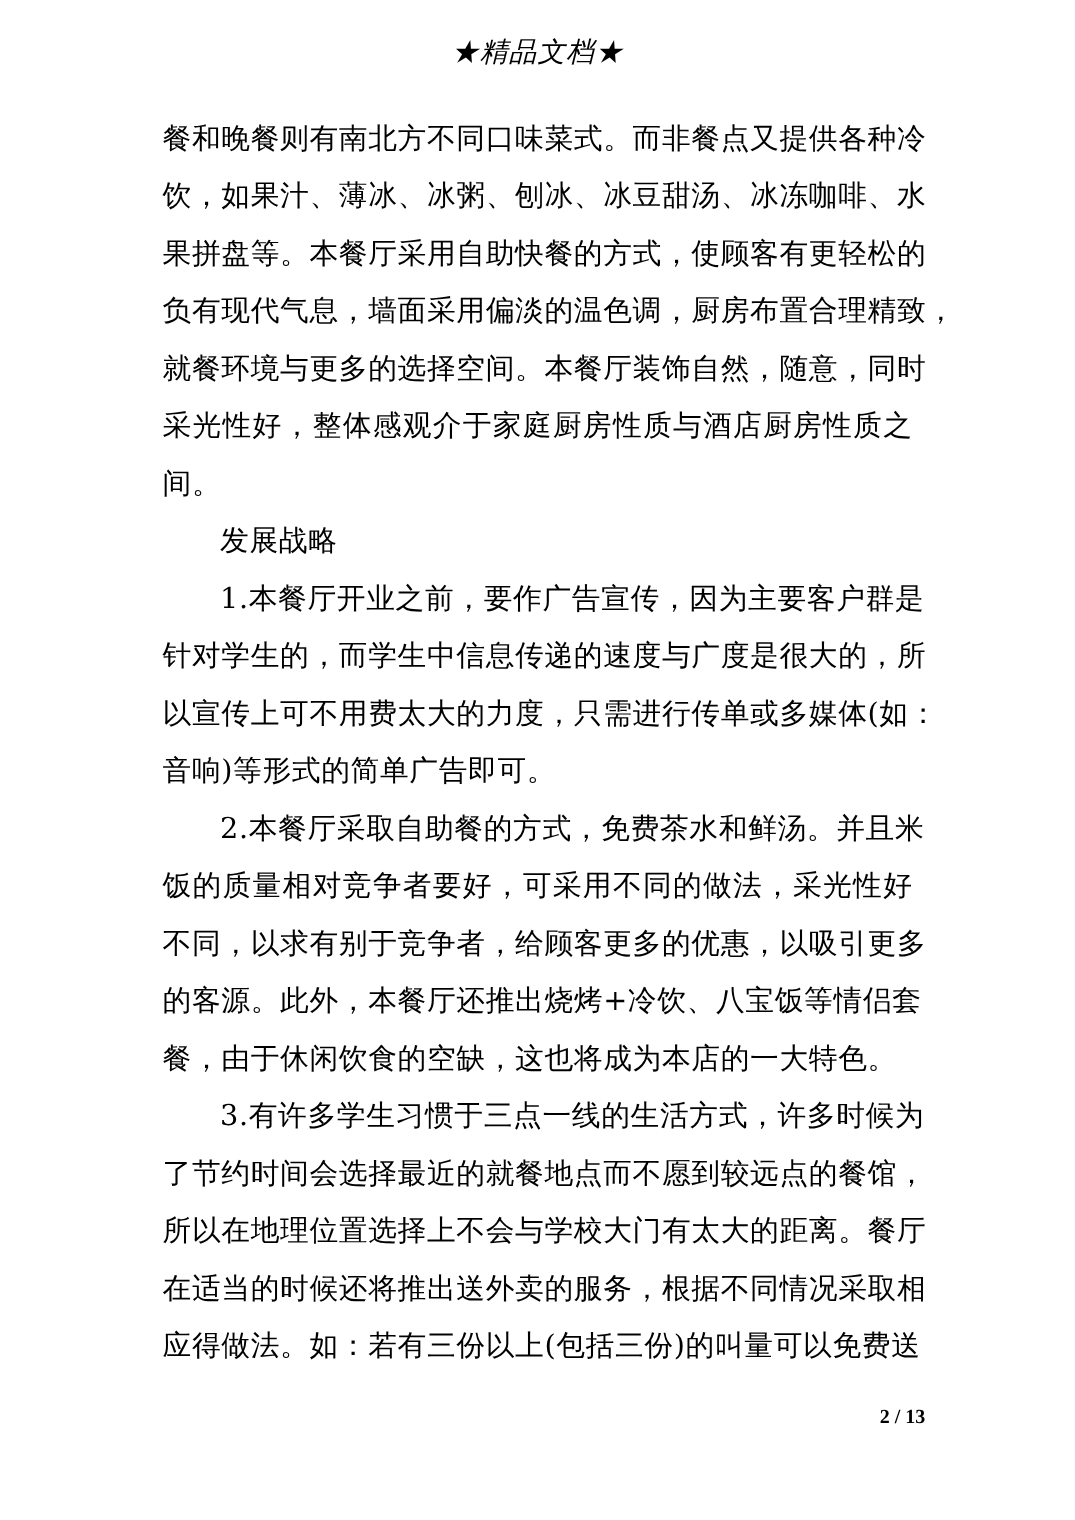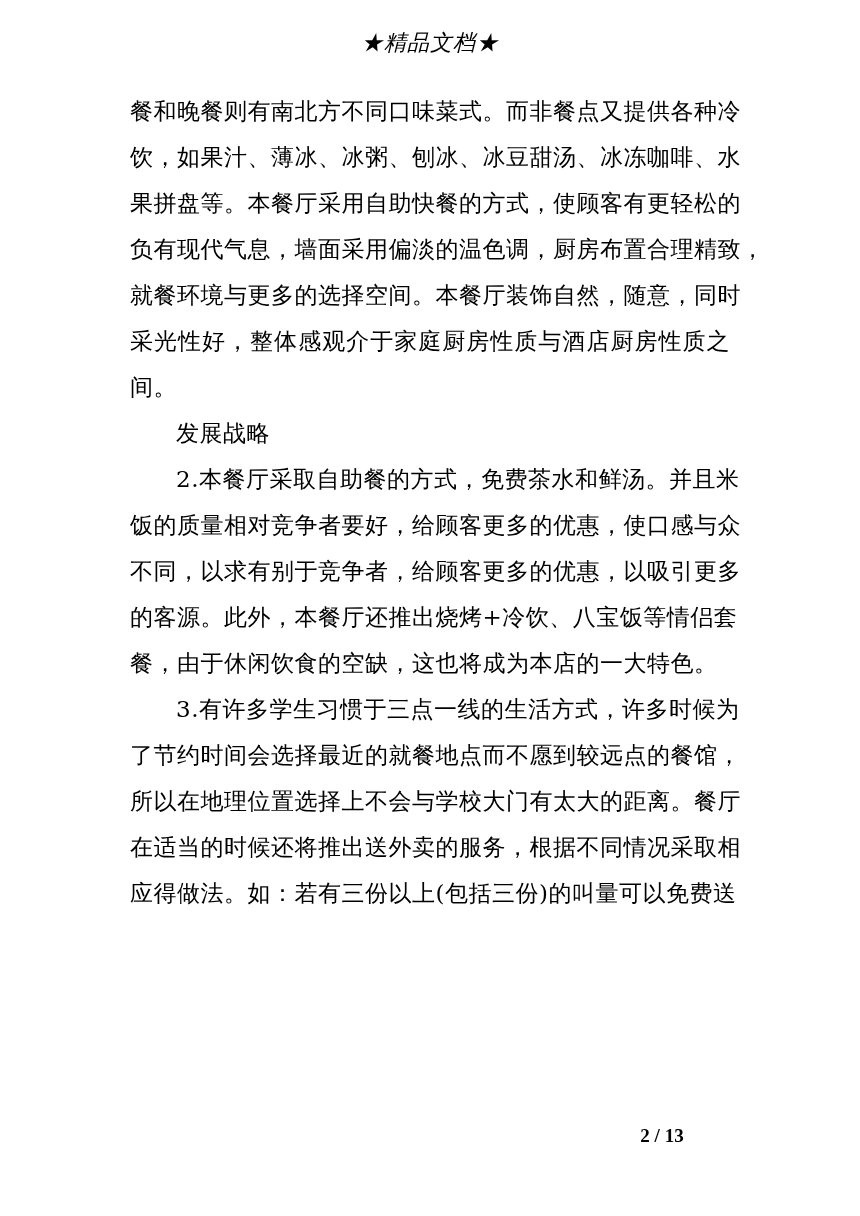--- a/index.html
+++ b/index.html
@@ -6,22 +6,22 @@
   body { width: 860px; height: 1216px; position: relative; overflow: hidden;
          font-family: "DejaVu Serif", serif; color: #000; }
   .header { position: absolute; top: 28px; left: 0; width: 860px; text-align: center;
             font-size: 22px; line-height: 30px; letter-spacing: 1px; font-style: italic; }
   .body-text { position: absolute; left: 130px; top: 88px; width: 600px; }
   .line { font-size: 23px; line-height: 46px; height: 46px; white-space: nowrap;
           text-align: justify; text-align-last: justify; letter-spacing: 0.5px; }
   .line.last { text-align-last: left; }
   .line.indent { padding-left: 46px; }
   .p-block { margin-bottom: 0px; }
-  .footer { position: absolute; top: 1125px; left: 632px; width: 60px; text-align: center;
-            font-family: "Liberation Serif", serif; font-weight: bold; font-size: 19px; }
+  .footer { position: absolute; top: 1125px; left: 692px; width: 60px; text-align: center;
+            font-family: "Liberation Serif", serif; font-weight: bold; font-size: 16px; }
 </style>
 </head>
 <body>
 
 <div class="header">★精品文档★</div>
 
 <div class="body-text">
 
   <div class="p-block">
     <div class="line">餐和晚餐则有南北方不同口味菜式。而非餐点又提供各种冷</div>
@@ -30,24 +30,30 @@
     <div class="line">负有现代气息，墙面采用偏淡的温色调，厨房布置合理精致，</div>
     <div class="line">就餐环境与更多的选择空间。本餐厅装饰自然，随意，同时</div>
     <div class="line">采光性好，整体感观介于家庭厨房性质与酒店厨房性质之</div>
     <div class="line last">间。</div>
   </div>
 
   <div class="p-block">
     <div class="line last indent">发展战略</div>
   </div>
 
+  <div class="p-block">
+    <div class="line indent">1.本餐厅开业之前，要作广告宣传，因为主要客户群是</div>
+    <div class="line">针对学生的，而学生中信息传递的速度与广度是很大的，所</div>
+    <div class="line">以宣传上可不用费太大的力度，只需进行传单或多媒体(如：</div>
+    <div class="line last">音响)等形式的简单广告即可。</div>
+  </div>
 
   <div class="p-block">
     <div class="line indent">2.本餐厅采取自助餐的方式，免费茶水和鲜汤。并且米</div>
-    <div class="line">饭的质量相对竞争者要好，给顾客更多的优惠，使口感与众</div>
+    <div class="line">饭的质量相对竞争者要好，可采用不同的做法，采光性好</div>
     <div class="line">不同，以求有别于竞争者，给顾客更多的优惠，以吸引更多</div>
     <div class="line">的客源。此外，本餐厅还推出烧烤+冷饮、八宝饭等情侣套</div>
     <div class="line last">餐，由于休闲饮食的空缺，这也将成为本店的一大特色。</div>
   </div>
 
   <div class="p-block">
     <div class="line indent">3.有许多学生习惯于三点一线的生活方式，许多时候为</div>
     <div class="line">了节约时间会选择最近的就餐地点而不愿到较远点的餐馆，</div>
     <div class="line">所以在地理位置选择上不会与学校大门有太大的距离。餐厅</div>
     <div class="line">在适当的时候还将推出送外卖的服务，根据不同情况采取相</div>

